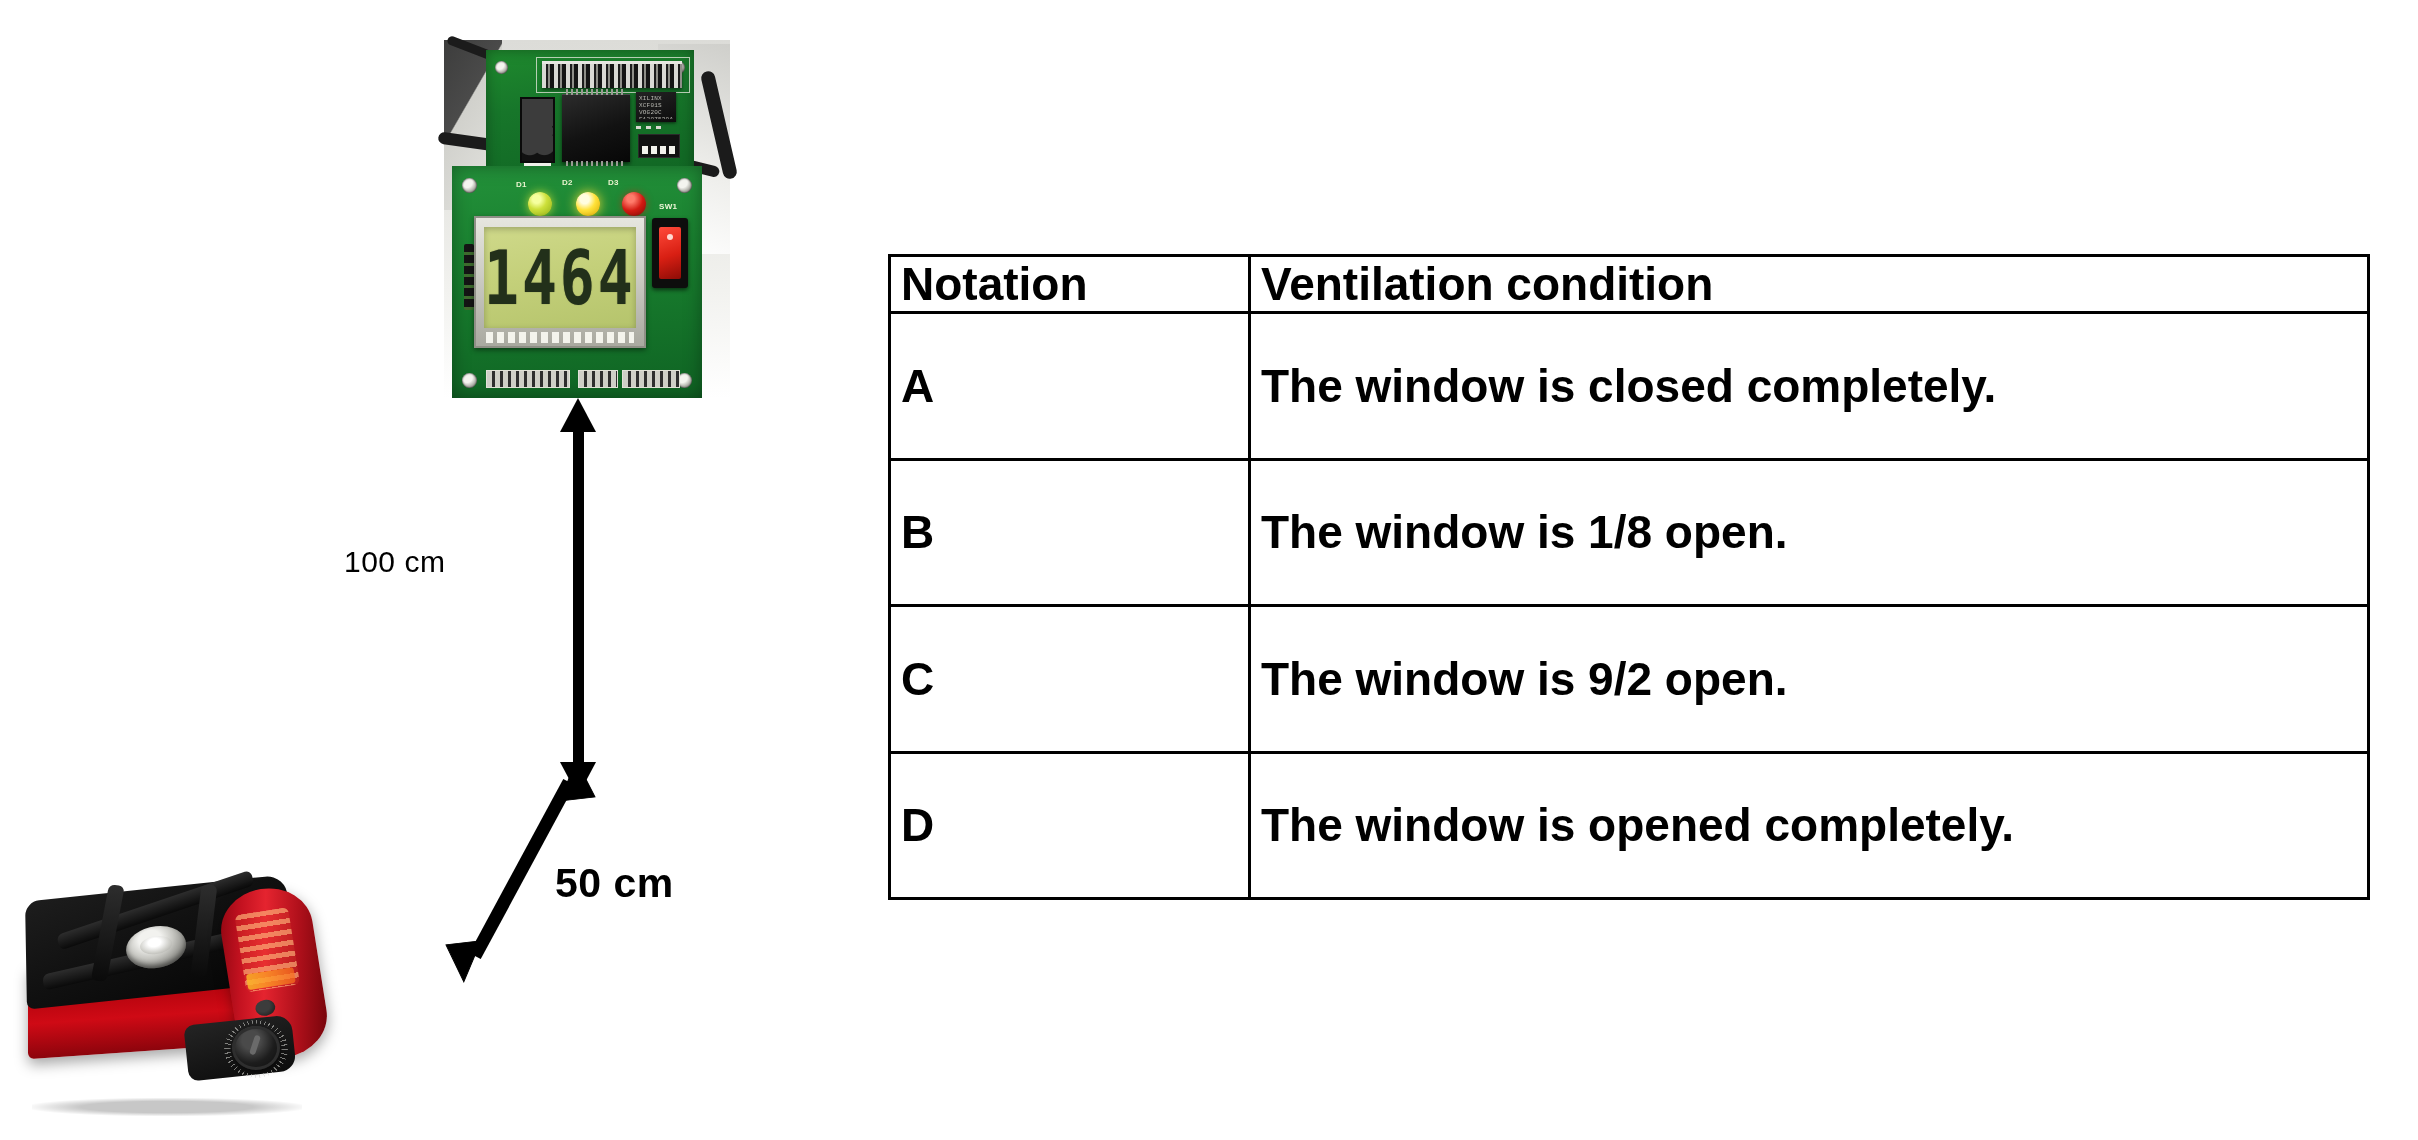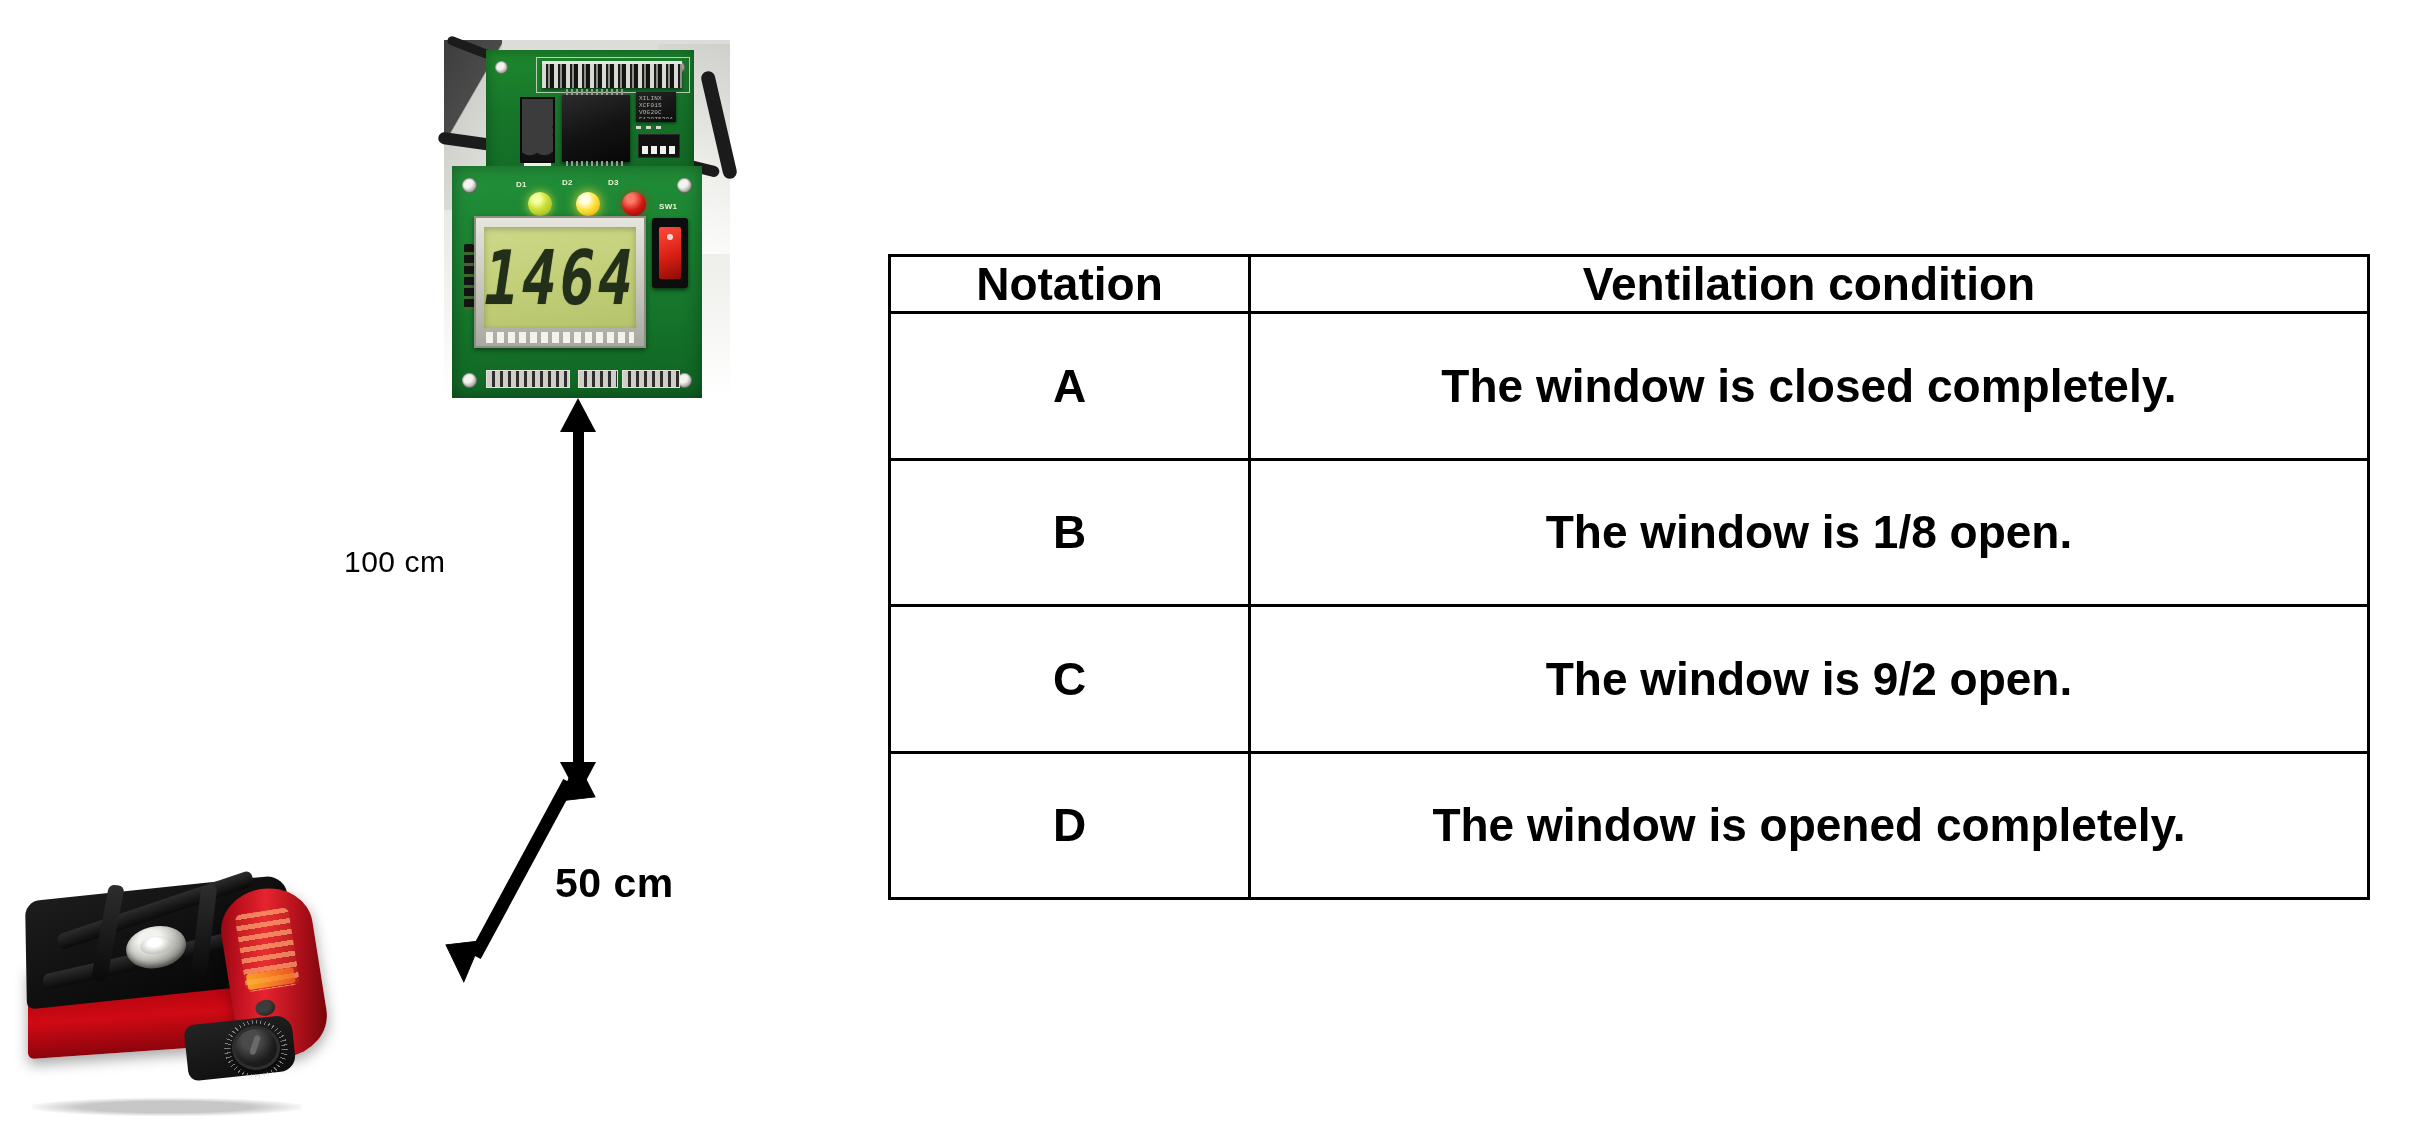--- a/index.html
+++ b/index.html
@@ -223,22 +223,21 @@
     border: 2px solid #8f8f86;
     box-shadow: 0 2px 5px rgba(0,0,0,.45);
   }
   .lcd-screen {
     position: absolute;
     left: 8px; top: 9px; right: 8px; bottom: 18px;
     background: linear-gradient(170deg,#cfd98a 0%, #c4d07a 45%, #b5c46c 100%);
     box-shadow: inset 0 2px 6px rgba(0,0,0,.25);
     display: flex;
     align-items: center;
-    justify-content: center;
-    font-style: italic;
+    justify-content: flex-start;
   }
   .lcd-value {
     font-family: "DejaVu Sans Mono", monospace;
     font-size: 58px;
     font-weight: bold;
     color: #22301a;
     letter-spacing: 3px;
     transform: scaleY(1.28);
     text-shadow: 0 0 1px rgba(0,0,0,.4);
   }
@@ -473,21 +472,21 @@
   }
   table.vent-table {
     border-collapse: collapse;
     width: 100%;
     height: 100%;
     table-layout: fixed;
   }
   table.vent-table th,
   table.vent-table td {
     border: 3px solid #000;
-    text-align: center;
+    text-align: left;
     vertical-align: middle;
     font-weight: bold;
     color: #000;
     padding: 0 10px;
   }
   table.vent-table col.col-notation { width: 360px; }
   table.vent-table th {
     font-size: 46px;
   }
   table.vent-table td.notation-cell {

